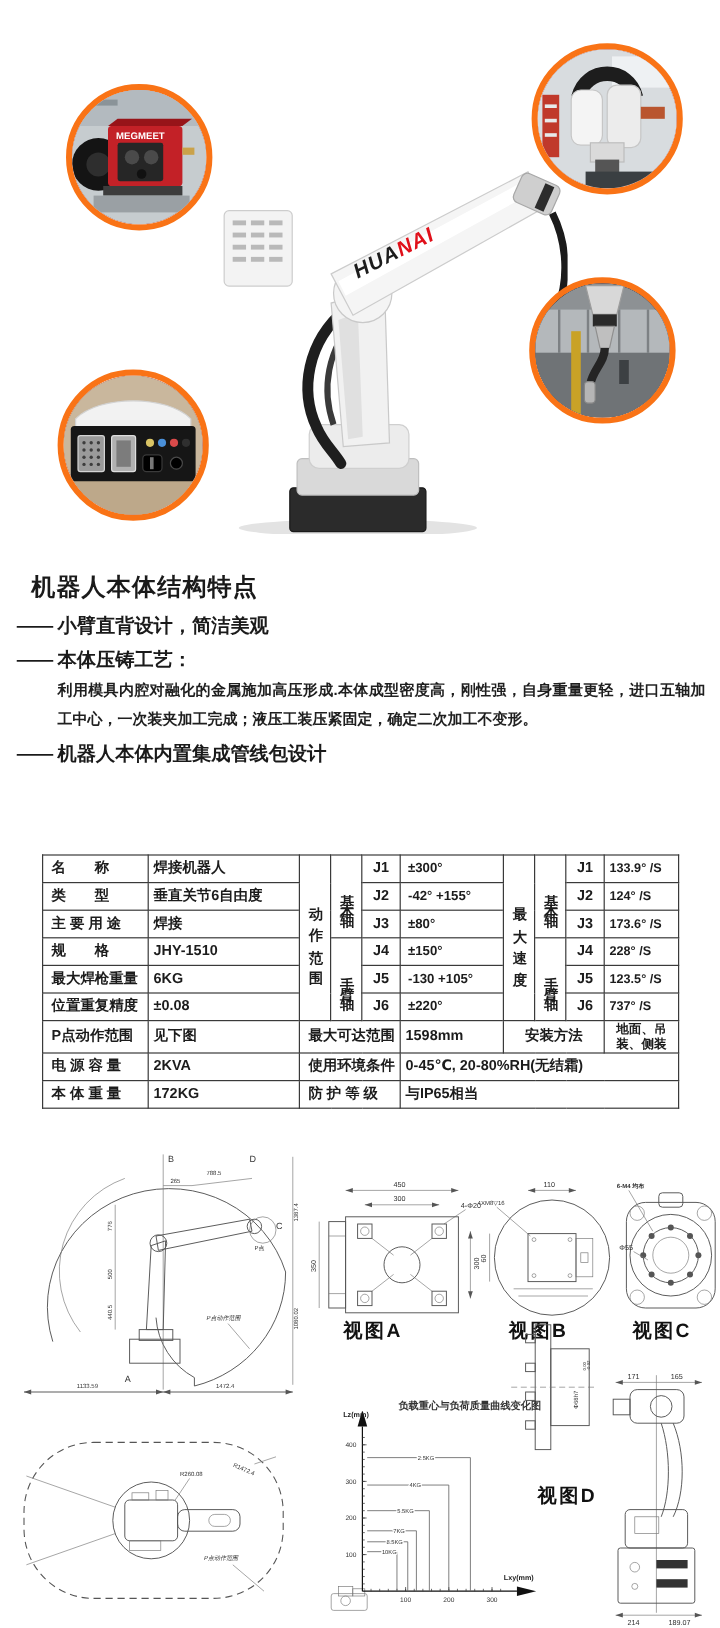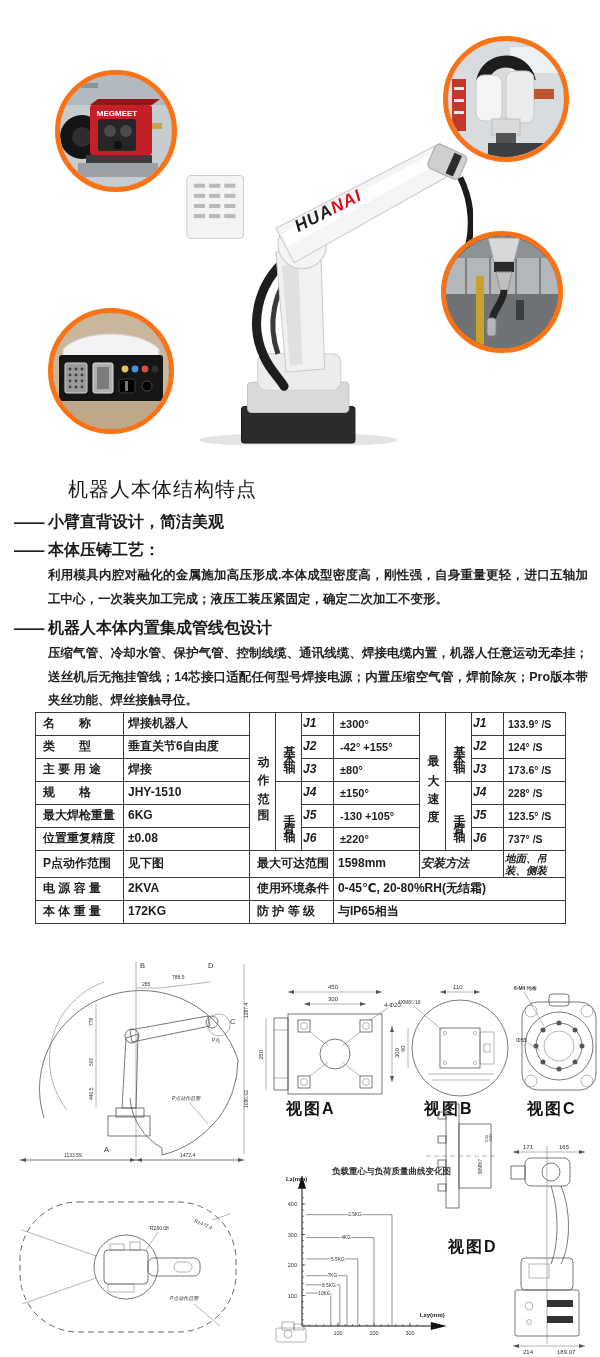--- a/index.html
+++ b/index.html
@@ -9,36 +9,36 @@
 
   
   .hero { position:absolute; left:0; top:0; width:600px; height:470px; }
   .robot-svg { position:absolute; left:168px; top:50px; }
   .callout { position:absolute; border-radius:50%; border:5px solid #f97316; overflow:hidden;
              box-shadow:0 0 0 1px #8e0b12 inset; }
   .callout svg { display:block; }
 
   
   .features { position:absolute; left:0; top:472px; width:600px; }
-  .features-title { font-size:20px; font-weight:400; color:#1a1a1a; padding:4px 0 2px 26px; letter-spacing:1px;margin-left:42px; }
+  .features-title { font-size:20px; font-weight:700; color:#1a1a1a; padding:4px 0 2px 26px; letter-spacing:1px; }
   .feat-item { margin-top:7px; }
   .feat-head { display:flex; align-items:center; font-size:16px; font-weight:700; color:#1a1a1a; }
   .dash-glyph { display:inline-block; width:34px; margin-left:14px; font-weight:700;
                 transform:scaleX(1.9); transform-origin:left center; }
   .feat-body { font-size:12.5px; font-weight:600; line-height:1.88; color:#1f1f1f;
                padding:3px 12px 0 48px; text-align:justify; }
 
   
   .spec { position:absolute; left:35px; top:712px; width:530px; }
   table.spec-t { border-collapse:collapse; table-layout:fixed; width:530px; }
   .spec-t td { border:1px solid #3a3a3a; font-size:12px; font-weight:600; color:#1c1c1c;
                height:23px; padding:1px 4px; vertical-align:middle; line-height:1.15; }
   .spec-t { border:1.5px solid #2a2a2a; }
   td.lbl { padding-left:7px; }
-  td.ctr { padding:1px 1px;font-style:italic; }
+  td.ctr { text-align:center; padding:1px 1px; }
   td.vcell { text-align:center; padding:0; }
   .vtext { writing-mode:vertical-lr; text-orientation:upright; margin:0 auto; }
   .v4 { letter-spacing:18px; }
   .v3 { letter-spacing:8px; }
   td.sm { font-size:10.5px; }
   td.rng { font-size:11px; padding-left:6px; }
 
   
   .d-svg { position:absolute; }
   .d-svg text { fill:#333; font-family:"Liberation Sans","DejaVu Sans",sans-serif; }
@@ -221,21 +221,20 @@
         <span>本体压铸工艺：</span>
       </div>
       <div class="feat-body">利用模具内腔对融化的金属施加高压形成.本体成型密度高，刚性强，自身重量更轻，进口五轴加工中心，一次装夹加工完成；液压工装压紧固定，确定二次加工不变形。</div>
     </div>
 
     <div class="feat-item">
       <div class="feat-head">
         <span class="dash-glyph">—</span>
         <span>机器人本体内置集成管线包设计</span>
       </div>
-      <div class="feat-body">压缩气管、冷却水管、保护气管、控制线缆、通讯线缆、焊接电缆内置，机器人任意运动无牵挂；送丝机后无拖挂管线；14芯接口适配任何型号焊接电源；内置压缩空气管，焊前除灰；Pro版本带夹丝功能、焊丝接触寻位。</div>
     </div>
   </section>
 
   <section class="spec">
     <table class="spec-t">
       <colgroup>
         <col style="width:88px">
           <col style="width:126px">
         <col style="width:26px">
           <col style="width:26px">

